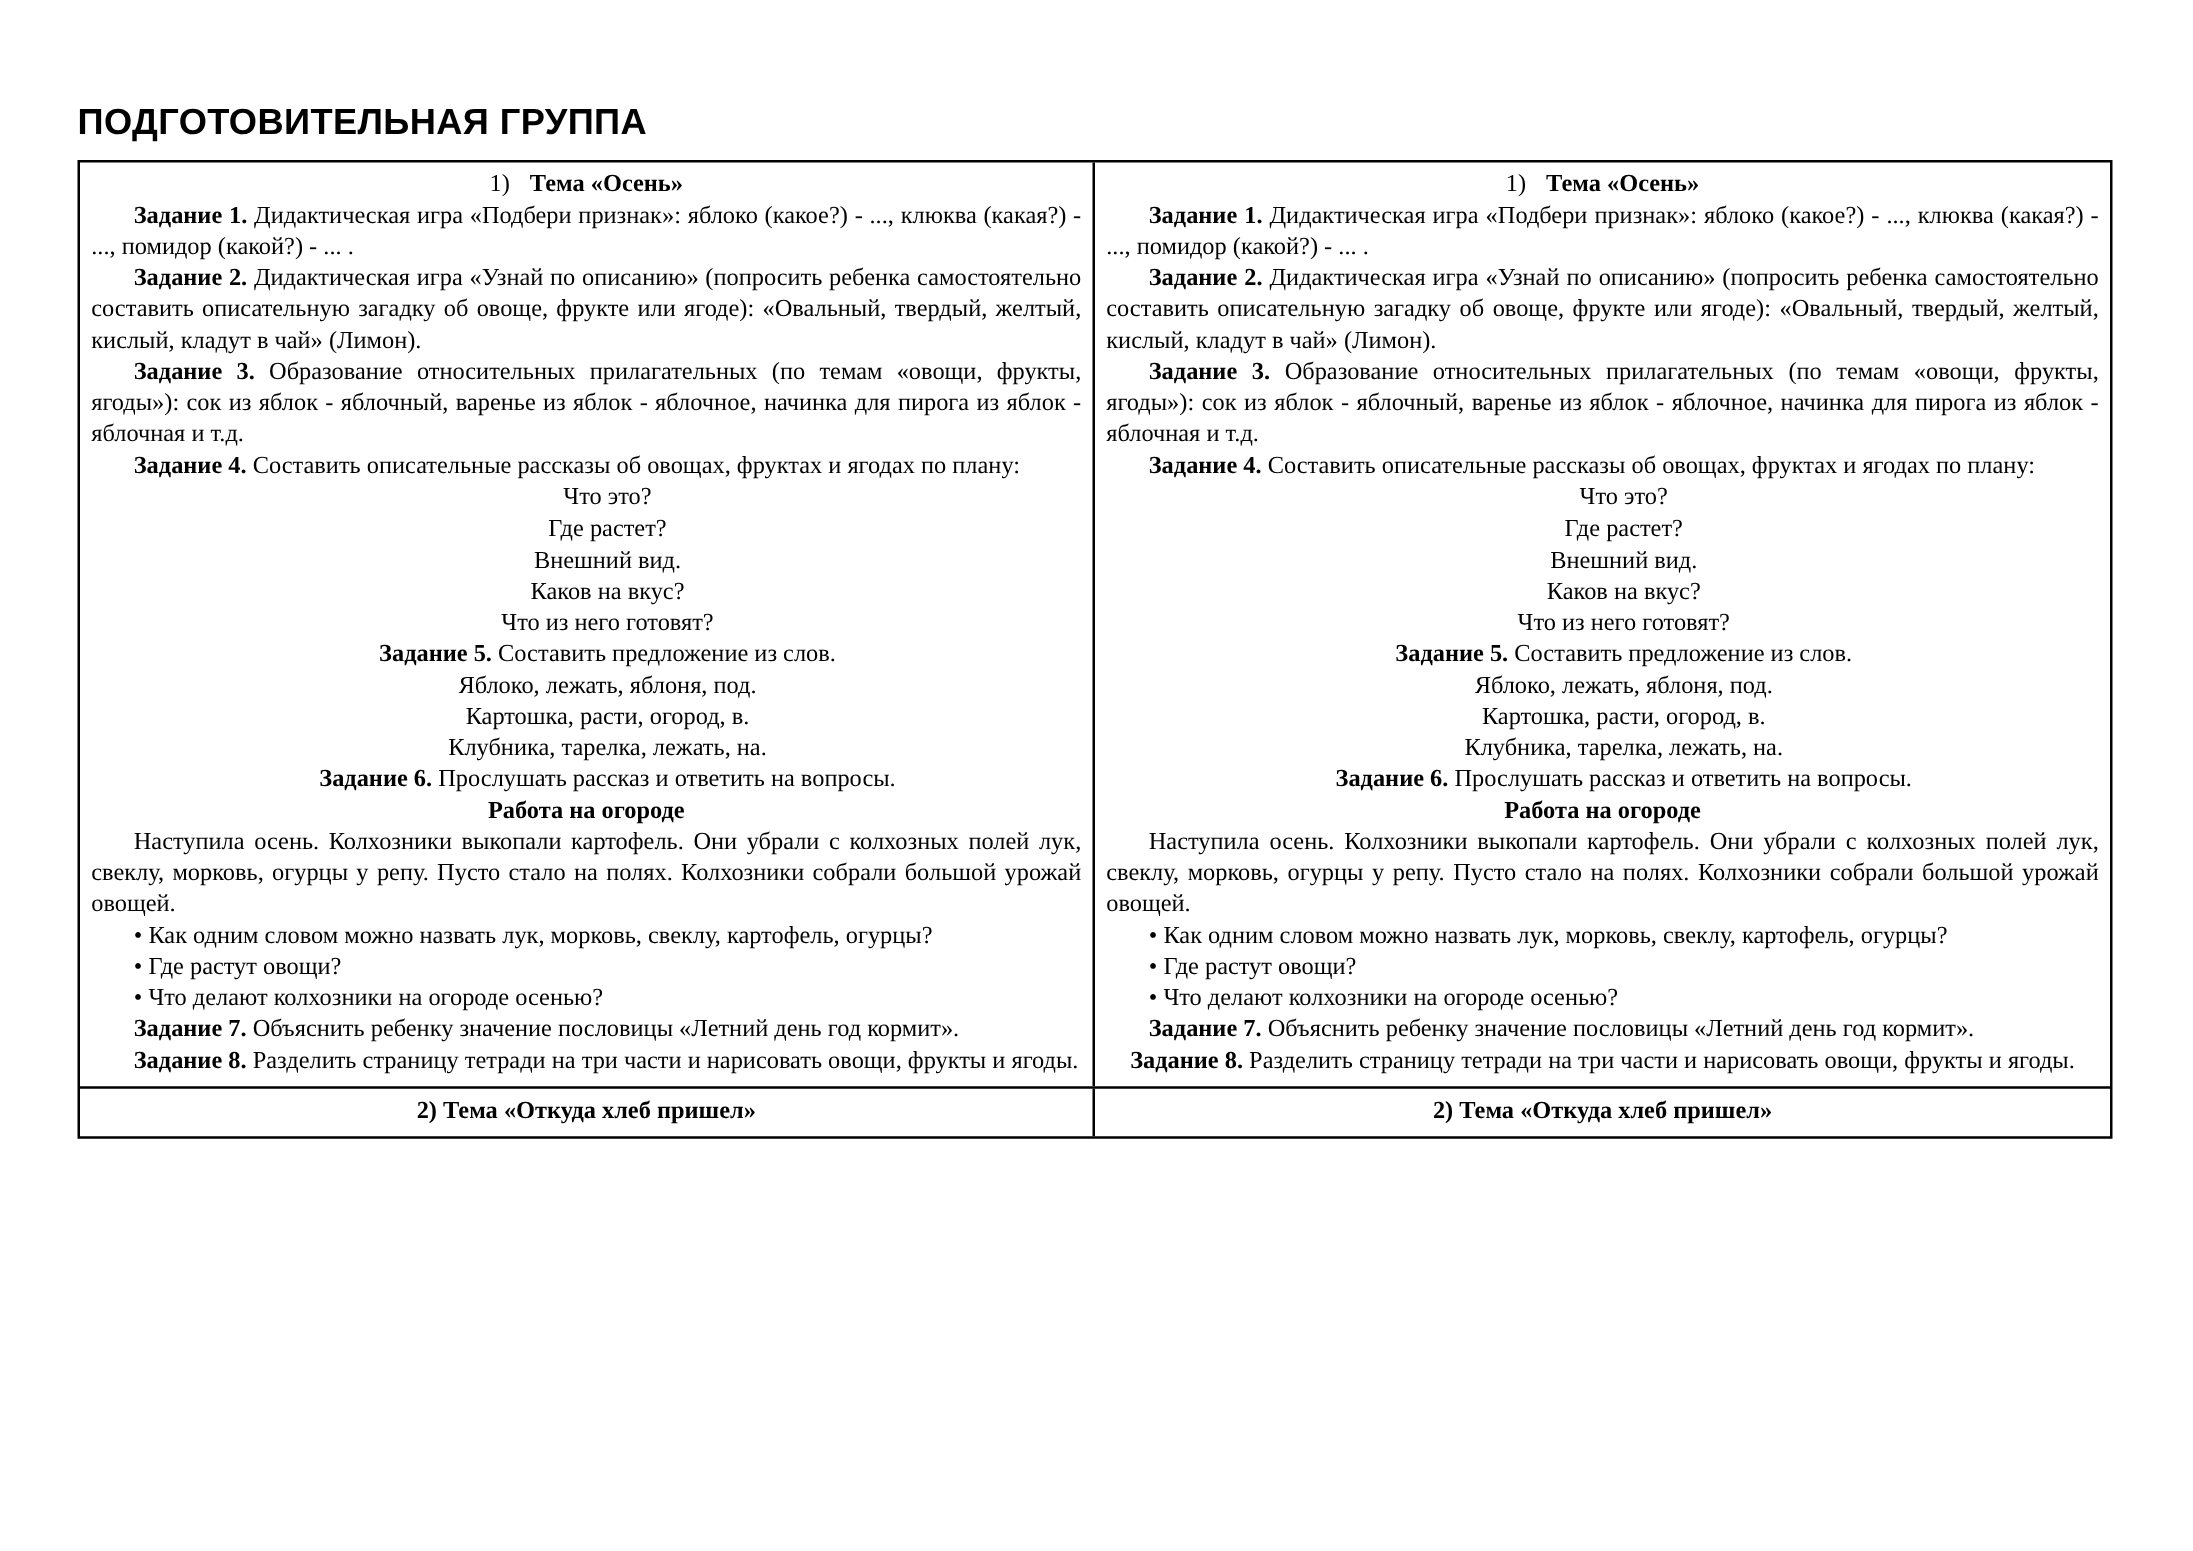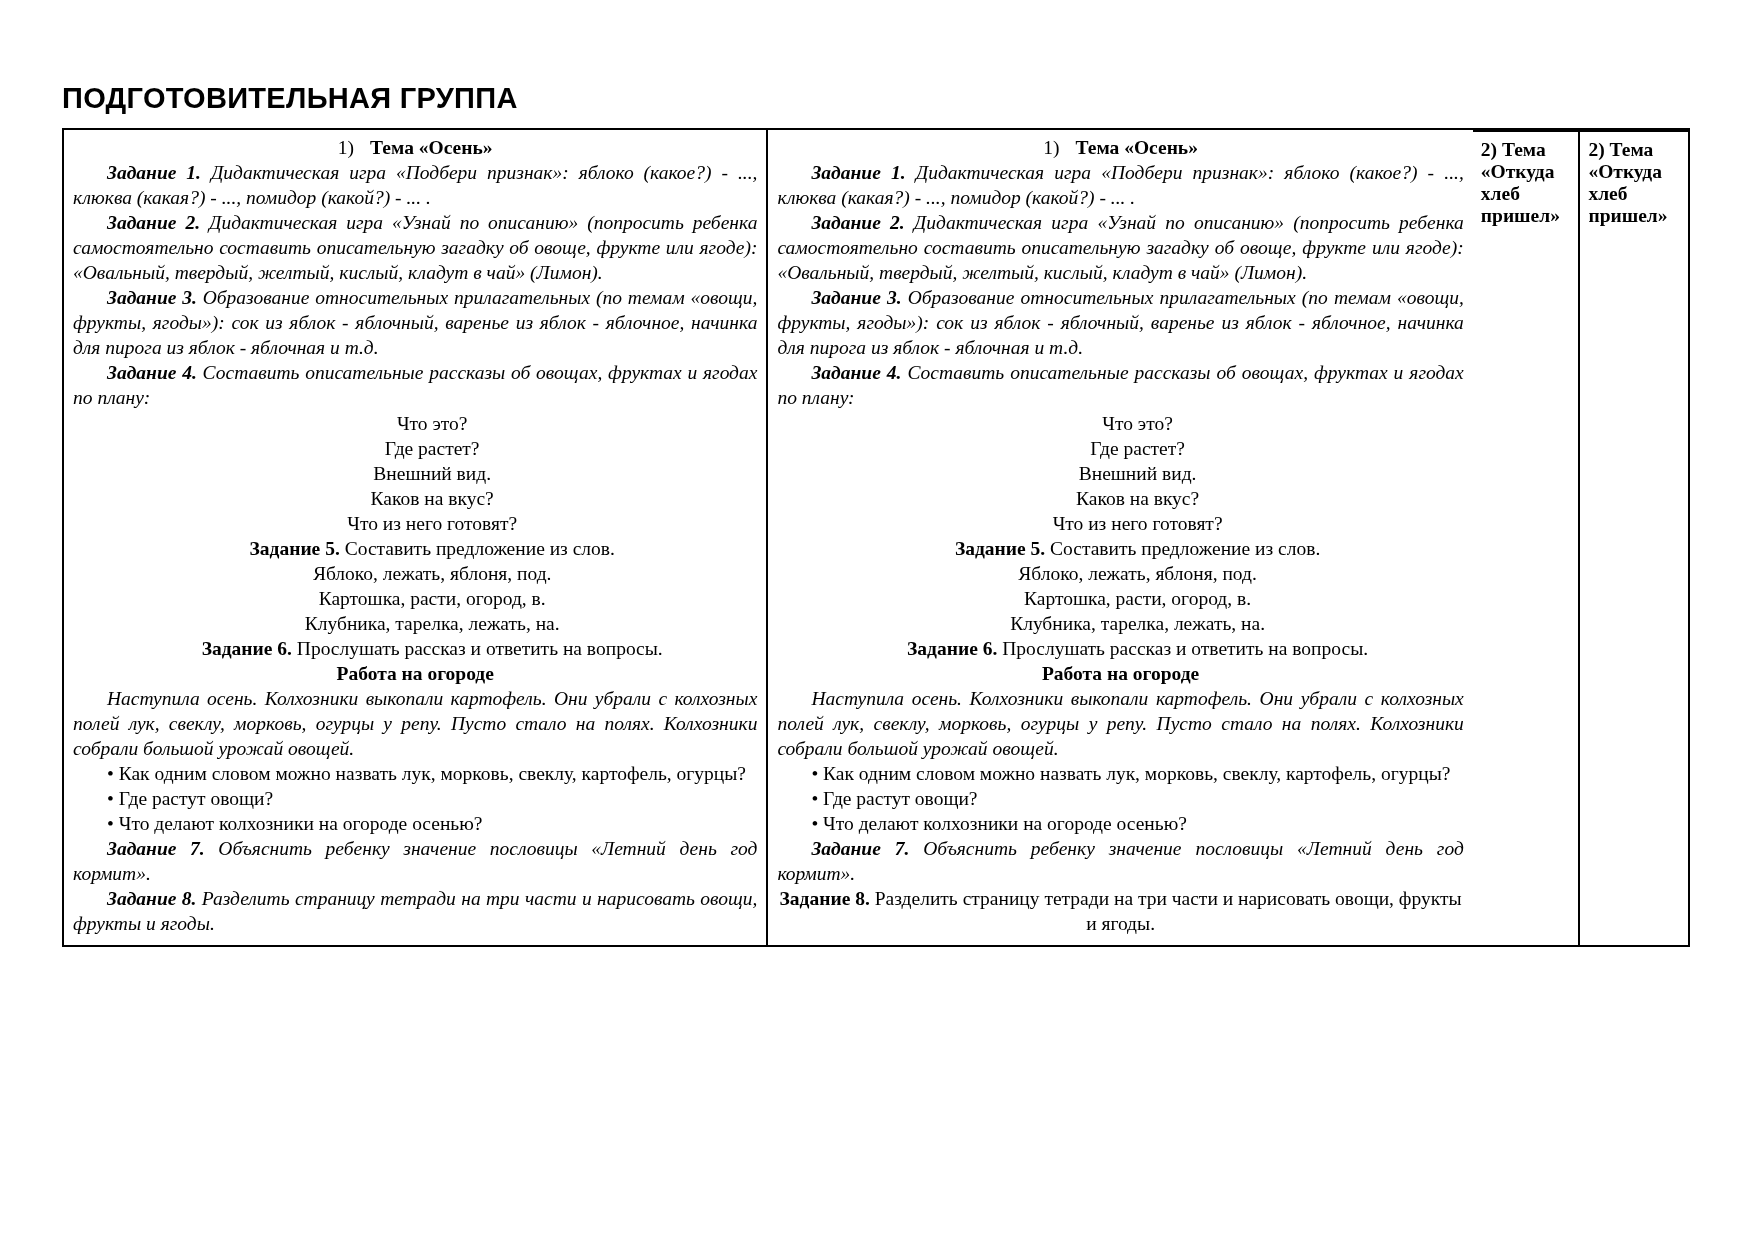--- a/index.html
+++ b/index.html
@@ -33,21 +33,21 @@
     white-space: nowrap;
   }
   .table {
     position: absolute;
     left: 62px;
     top: 128px;
     width: 1628px;
     border: 2.5px solid #000;
     box-sizing: border-box;
     display: flex;
-    flex-direction: row;
+    flex-direction: column;
     background: #fff;
   }
   .body-row {
     display: flex;
     align-items: stretch;
   }
   .cell {
     box-sizing: border-box;
     padding: 5px 9px 8px 9px;
     flex: 0 0 50%;
@@ -57,21 +57,21 @@
     border-right: 2.5px solid #000;
   }
   .footer-row {
     display: flex;
     border-top: 2.5px solid #000;
   }
   .footer-cell {
     box-sizing: border-box;
     flex: 0 0 50%;
     width: 50%;
-    text-align: left;
+    text-align: center;
     font-weight: bold;
     font-size: 19.5px;
     padding: 7px 8px 9px 8px;
   }
   .footer-cell.left {
     border-right: 2.5px solid #000;
   }
 
   
   .cell p {
@@ -80,21 +80,20 @@
     line-height: 1.285;
   }
   .p-center {
     text-align: center;
     font-weight: bold;
   }
   .p-just {
     text-align: justify;
     text-indent: 34px;
     text-justify: inter-word;
-    font-style: italic;
   }
   .p-plain {
     text-align: center;
     text-indent: 34px;
   }
   .p-bullet {
     text-align: justify;
     text-indent: 34px;
   }
   .p-center-wrap {

